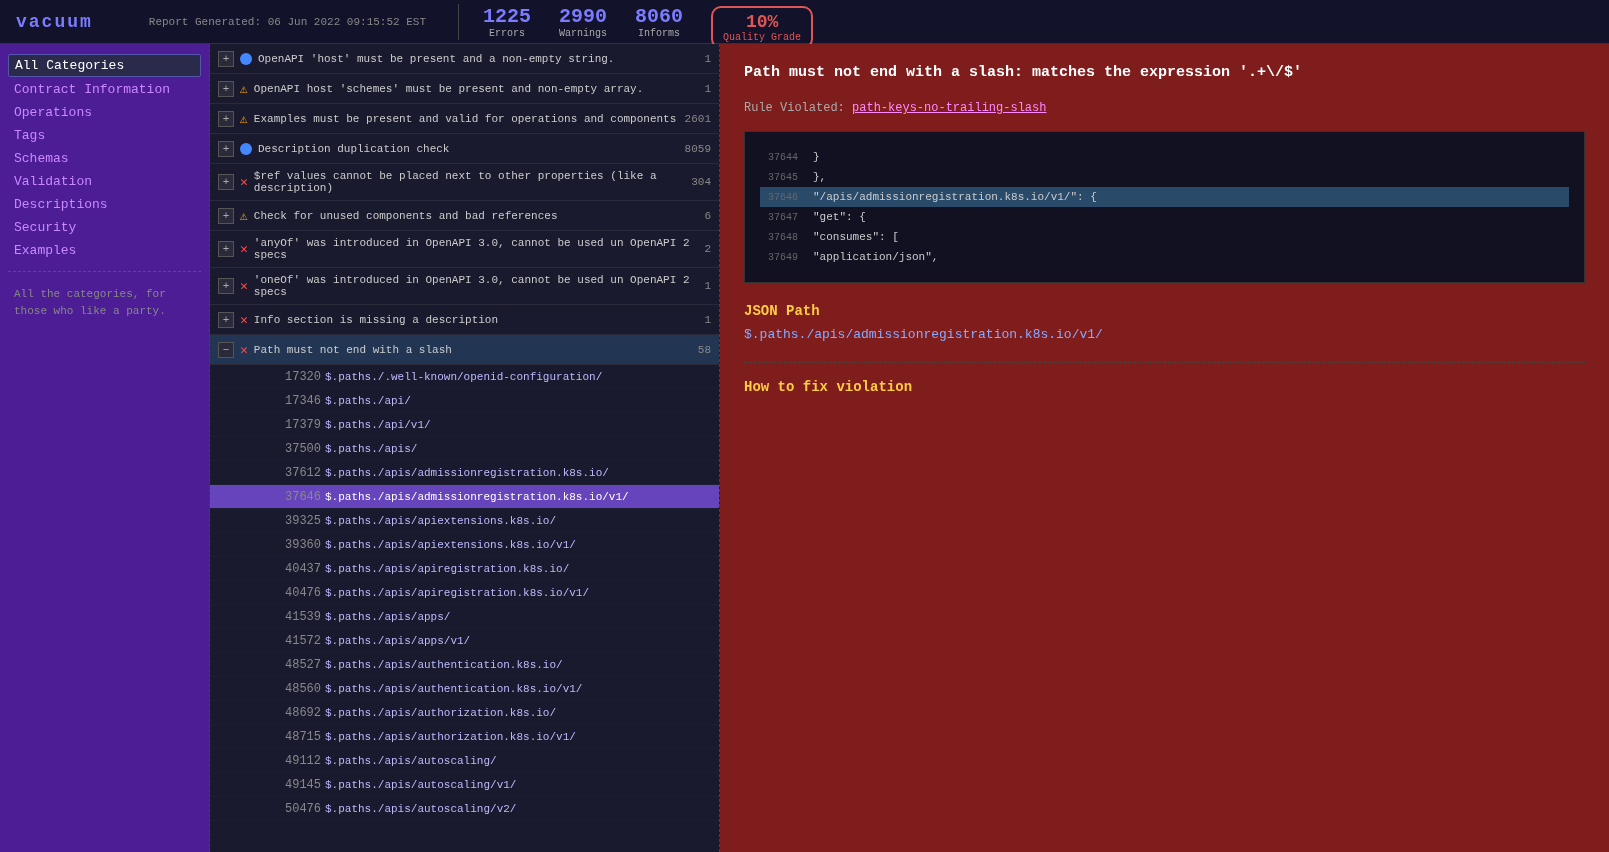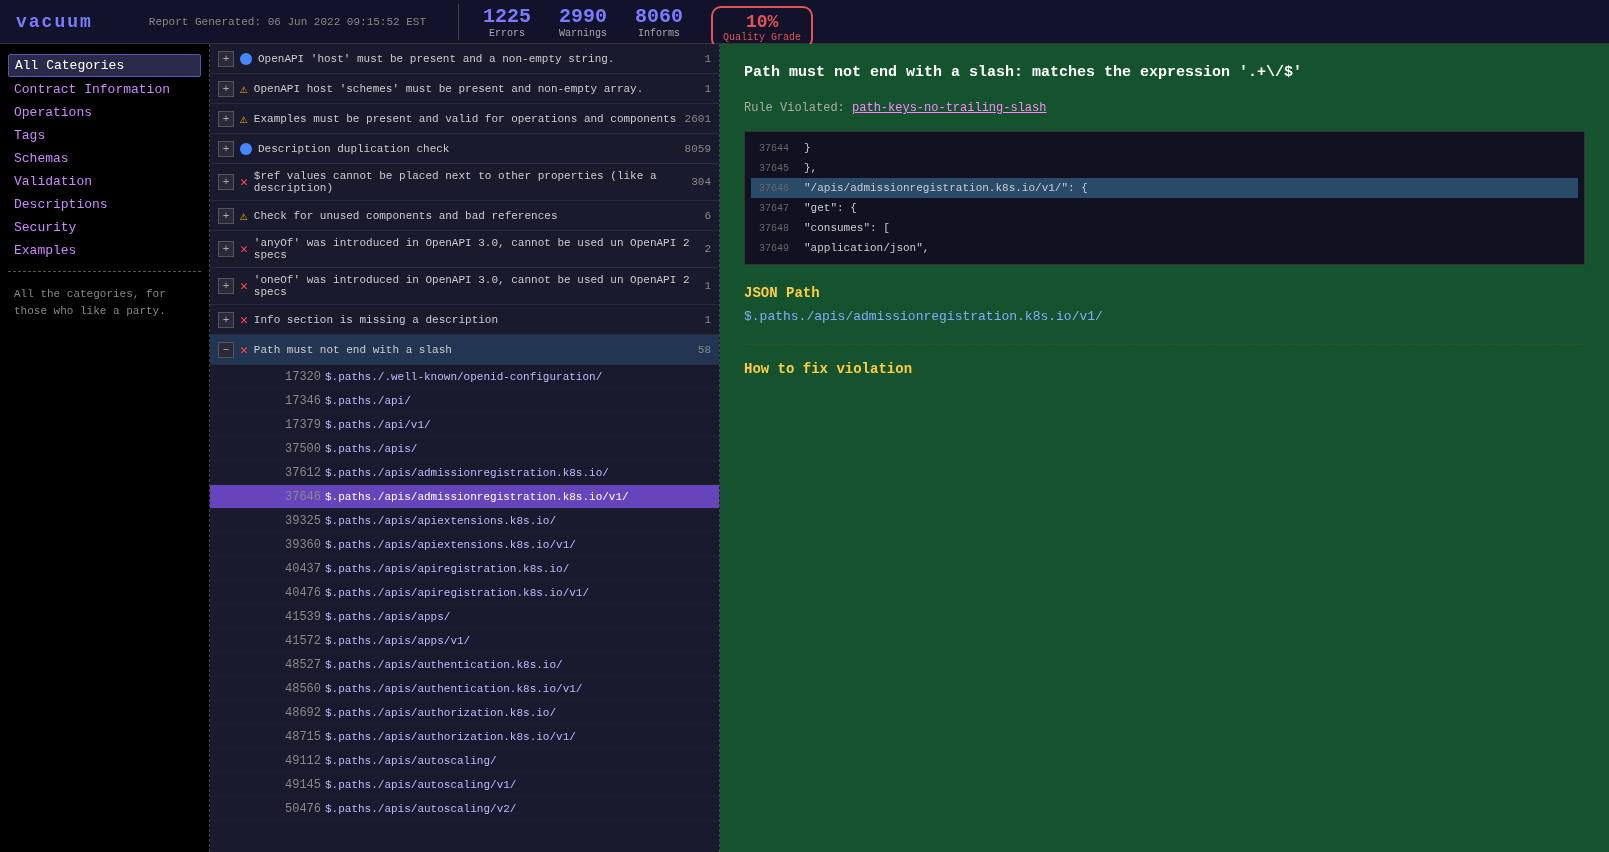--- a/index.html
+++ b/index.html
@@ -74,21 +74,21 @@
     
     #main {
       display: flex;
       flex: 1;
       overflow: hidden;
     }
 
     
     #sidebar {
       width: 210px;
-      background: #000000;
+      background: #4c1d95;
       border-right: 1px dashed #444;
       padding: 10px 8px;
       flex-shrink: 0;
       overflow-y: auto;
     }
     .sidebar-item {
       padding: 3px 6px;
       cursor: pointer;
       border-radius: 2px;
       color: #cc88ff;
@@ -193,21 +193,21 @@
     .sub-item .path-text {
       color: #bbbbff;
       font-size: 11px;
       font-family: 'Courier New', monospace;
     }
     .sub-item.selected .path-text { color: #ffffff; }
 
     
     #right {
       flex: 1;
-      background: #14532d;
+      background: #7f1d1d;
       padding: 20px 24px;
       overflow-y: auto;
     }
     #right h1 {
       font-size: 15px;
       font-weight: bold;
       color: #ffffff;
       font-family: 'Courier New', monospace;
       margin-bottom: 12px;
     }
@@ -218,21 +218,21 @@
       margin-top: 20px;
     }
     .rule-violated a {
       color: #ff88ff;
       text-decoration: underline;
     }
 
     .code-block {
       background: #111122;
       border: 1px solid #333;
-      padding: 6px;
+      padding: 15px;
       margin-bottom: 20px;
       font-family: 'Courier New', monospace;
       font-size: 11px;
     }
     .code-line {
       display: flex;
       align-items: center;
       padding: 2px 8px;
       min-height: 20px;
     }

